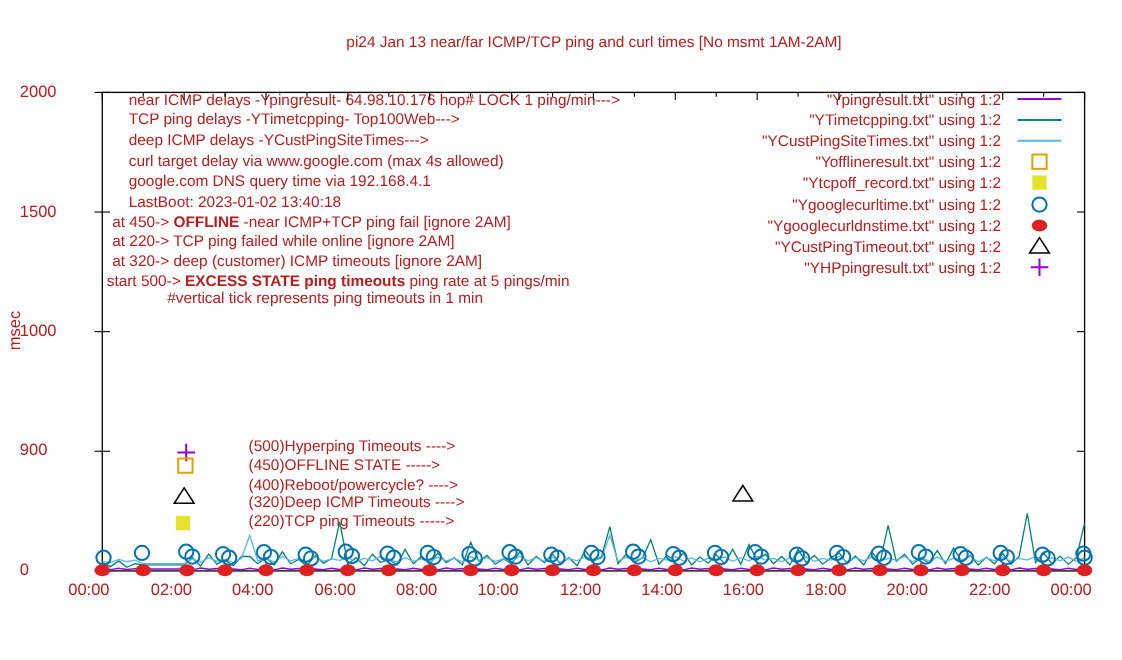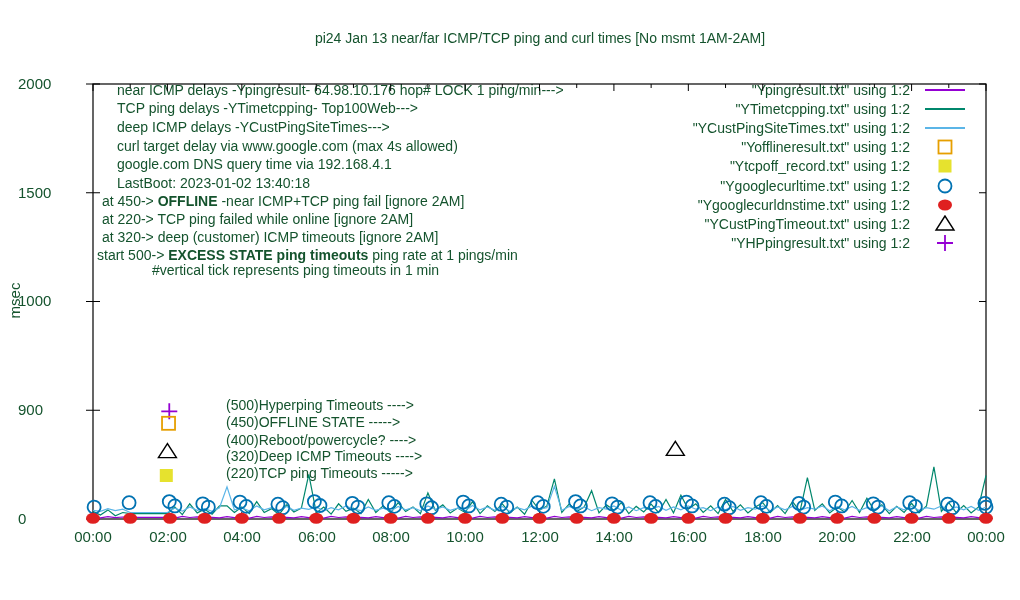--- a/index.html
+++ b/index.html
@@ -1,23 +1,23 @@
 <!DOCTYPE html>
 <html><head>
 <meta charset="utf-8">
 <style>
   html,body{margin:0;padding:0;background:#fff;}
   #stage{position:relative;width:1020px;height:600px;background:#fff;overflow:hidden;
-         font-family:"Liberation Sans","DejaVu Sans",sans-serif;color:#14532d;}
+         font-family:"Liberation Sans","DejaVu Sans",sans-serif;color:#b91c1c;}
   .abs{position:absolute;}
   #chart-title{left:60px;top:30px;width:960px;text-align:center;font-size:14px;}
   #ylabel{left:-36px;top:292px;width:100px;text-align:center;font-size:15px;
           transform:rotate(-90deg);}
   .ytick{width:62px;text-align:left;font-size:15px;left:18px;height:16px;line-height:16px;}
-  .xtick{width:62px;text-align:center;font-size:15px;top:529px;height:16px;line-height:16px;}
+  .xtick{width:62px;text-align:left;font-size:15px;top:529px;height:16px;line-height:16px;}
   #footer-note{left:60px;top:559px;width:960px;text-align:center;font-size:14px;}
   .info-line{font-size:14px;height:18px;line-height:18px;white-space:nowrap;}
   .info-line b{font-weight:bold;}
   .legend-row{display:flex;justify-content:flex-end;align-items:center;gap:10px;
               left:600px;width:370px;height:19px;font-size:14px;}
   .legend-label{white-space:nowrap;}
   .legend-sym{width:50px;height:18px;flex:none;}
   .plot-ann{font-size:14px;height:18px;line-height:18px;left:178px;white-space:nowrap;margin-left:48px;}
   #plot-svg{left:0;top:0;}
 </style>
@@ -52,21 +52,21 @@
 
   <div class="abs info-line" style="left:117px;top:81px"><span>near ICMP delays -Ypingresult- 64.98.10.176 hop# LOCK 1 ping/min---&gt;</span><b></b><span></span></div>
   <div class="abs info-line" style="left:117px;top:99px"><span>TCP ping delays -YTimetcpping- Top100Web---&gt;</span><b></b><span></span></div>
   <div class="abs info-line" style="left:117px;top:118px"><span>deep ICMP delays -YCustPingSiteTimes---&gt;</span><b></b><span></span></div>
   <div class="abs info-line" style="left:117px;top:137px"><span>curl target delay via www.google.com (max 4s allowed)</span><b></b><span></span></div>
   <div class="abs info-line" style="left:117px;top:155px"><span>google.com DNS query time via 192.168.4.1</span><b></b><span></span></div>
   <div class="abs info-line" style="left:117px;top:174px"><span>LastBoot: 2023-01-02 13:40:18</span><b></b><span></span></div>
   <div class="abs info-line" style="left:102px;top:192px"><span>at 450-&gt; </span><b>OFFLINE</b><span> -near ICMP+TCP ping fail [ignore 2AM]</span></div>
   <div class="abs info-line" style="left:102px;top:210px"><span>at 220-&gt; TCP ping failed while online [ignore 2AM]</span><b></b><span></span></div>
   <div class="abs info-line" style="left:102px;top:228px"><span>at 320-&gt; deep (customer) ICMP timeouts [ignore 2AM]</span><b></b><span></span></div>
-  <div class="abs info-line" style="left:97px;top:246px"><span>start 500-&gt; </span><b>EXCESS STATE ping timeouts</b><span> ping rate at 1 pings/min</span></div>
+  <div class="abs info-line" style="left:97px;top:246px"><span>start 500-&gt; </span><b>EXCESS STATE ping timeouts</b><span> ping rate at 5 pings/min</span></div>
   <div class="abs info-line" style="left:152px;top:261px"><span>#vertical tick represents ping timeouts in 1 min</span><b></b><span></span></div>
 
   <div class="abs legend-row" style="top:80px">
       <span class="legend-label">"Ypingresult.txt" using 1:2</span>
       <span class="legend-sym"><svg width="50" height="18" viewBox="0 0 50 18">
           <line x1="5" y1="9" x2="45" y2="9" stroke="#9400D3" stroke-width="1.8"></line>
         </svg></span>
     </div>
   <div class="abs legend-row" style="top:99px">
       <span class="legend-label">"YTimetcpping.txt" using 1:2</span>

